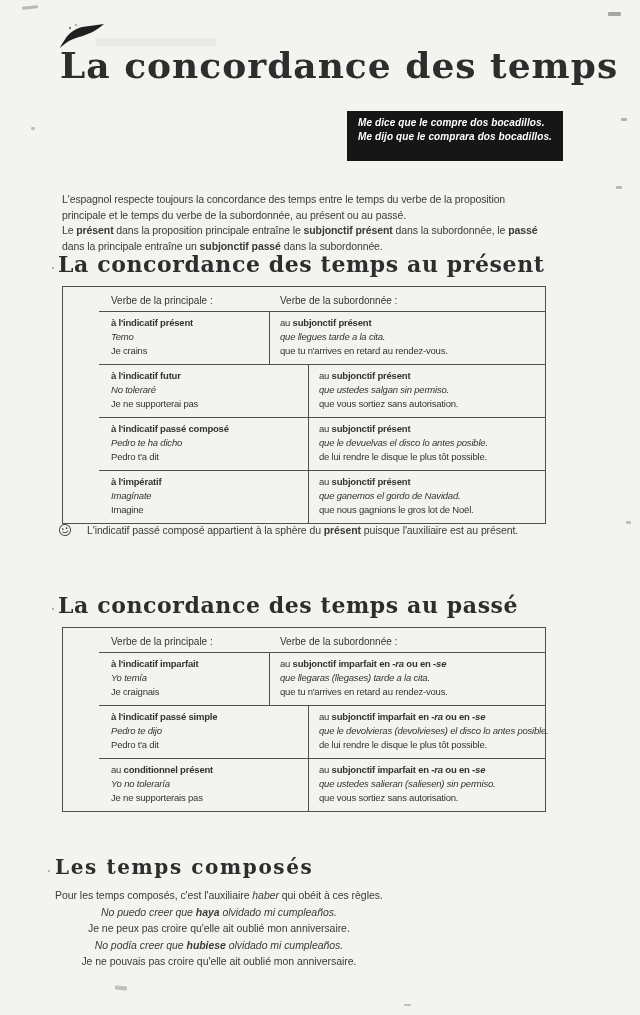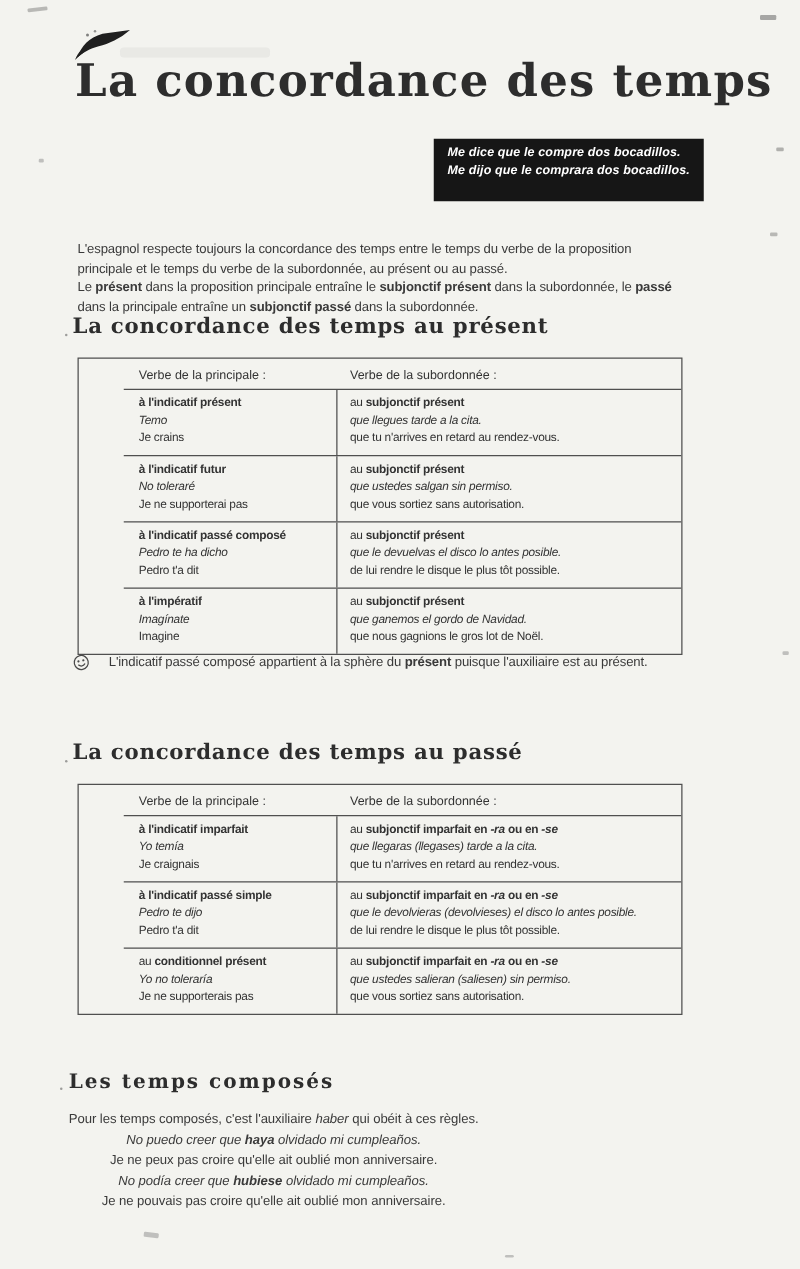--- a/index.html
+++ b/index.html
@@ -27,39 +27,39 @@
     padding:5px 11px 18px 11px;
     font-size:10px;font-weight:bold;font-style:italic;line-height:13.5px;
     letter-spacing:0.1px;white-space:nowrap;
   }
 
   #intro{position:absolute;left:62px;top:192px;font-size:10.5px;line-height:15.5px;white-space:nowrap;letter-spacing:-0.1px;}
   .rline{white-space:nowrap;}
 
   .h2{
     position:absolute;font-family:"DejaVu Serif",serif;font-weight:bold;
-    font-size:17px;letter-spacing:0.6px;color:#2d2d2d;white-space:nowrap;
+    font-size:22px;letter-spacing:0.6px;color:#2d2d2d;white-space:nowrap;
   }
   #h2-present{left:58px;top:251px;}
   #h2-passe{left:58px;top:592px;}
-  #h3-composes{left:55px;top:855px;font-size:16px;letter-spacing:1.6px;}
+  #h3-composes{left:55px;top:855px;font-size:20px;letter-spacing:1.6px;}
 
   .gtable{
     position:absolute;left:62px;width:446px;
     border:1px solid #4f4f4f;
     font-size:9.5px;line-height:14px;letter-spacing:-0.2px;color:#333;padding-left:36px;
   }
   #table-present{top:286px;}
   #table-passe{top:627px;}
   .t-head{display:grid;grid-template-columns:170px 1fr;padding:7px 0 3px 0;border-bottom:1px solid #4f4f4f;}
   .t-hcell{font-size:10px;letter-spacing:0;}
   .t-hcell:first-child{padding-left:12px;}
   .t-hcell:last-child{padding-left:11px;}
   .t-row{display:grid;grid-template-columns:170px 1fr;}
-  .t-row + .t-row{border-top:1px solid #4f4f4f;}
+  .t-row + .t-row{border-top:1px solid #4f4f4f;gap:39px;}
   .t-cell{padding:4px 2px 6px 12px;}
   .t-cell.right{border-left:1px solid #4f4f4f;padding-left:10px;}
   .t-line{white-space:nowrap;}
 
   #note{position:absolute;left:58px;top:523px;display:flex;align-items:flex-start;font-size:10.5px;letter-spacing:-0.1px;}
   #note-icon{flex:0 0 auto;margin:0 15px 0 0;transform:rotate(-12deg);}
   #note-text{white-space:nowrap;padding-top:1px;}
 
   #composed{position:absolute;left:55px;top:887px;font-size:10.5px;line-height:16.5px;letter-spacing:-0.05px;text-align:center;}
 

